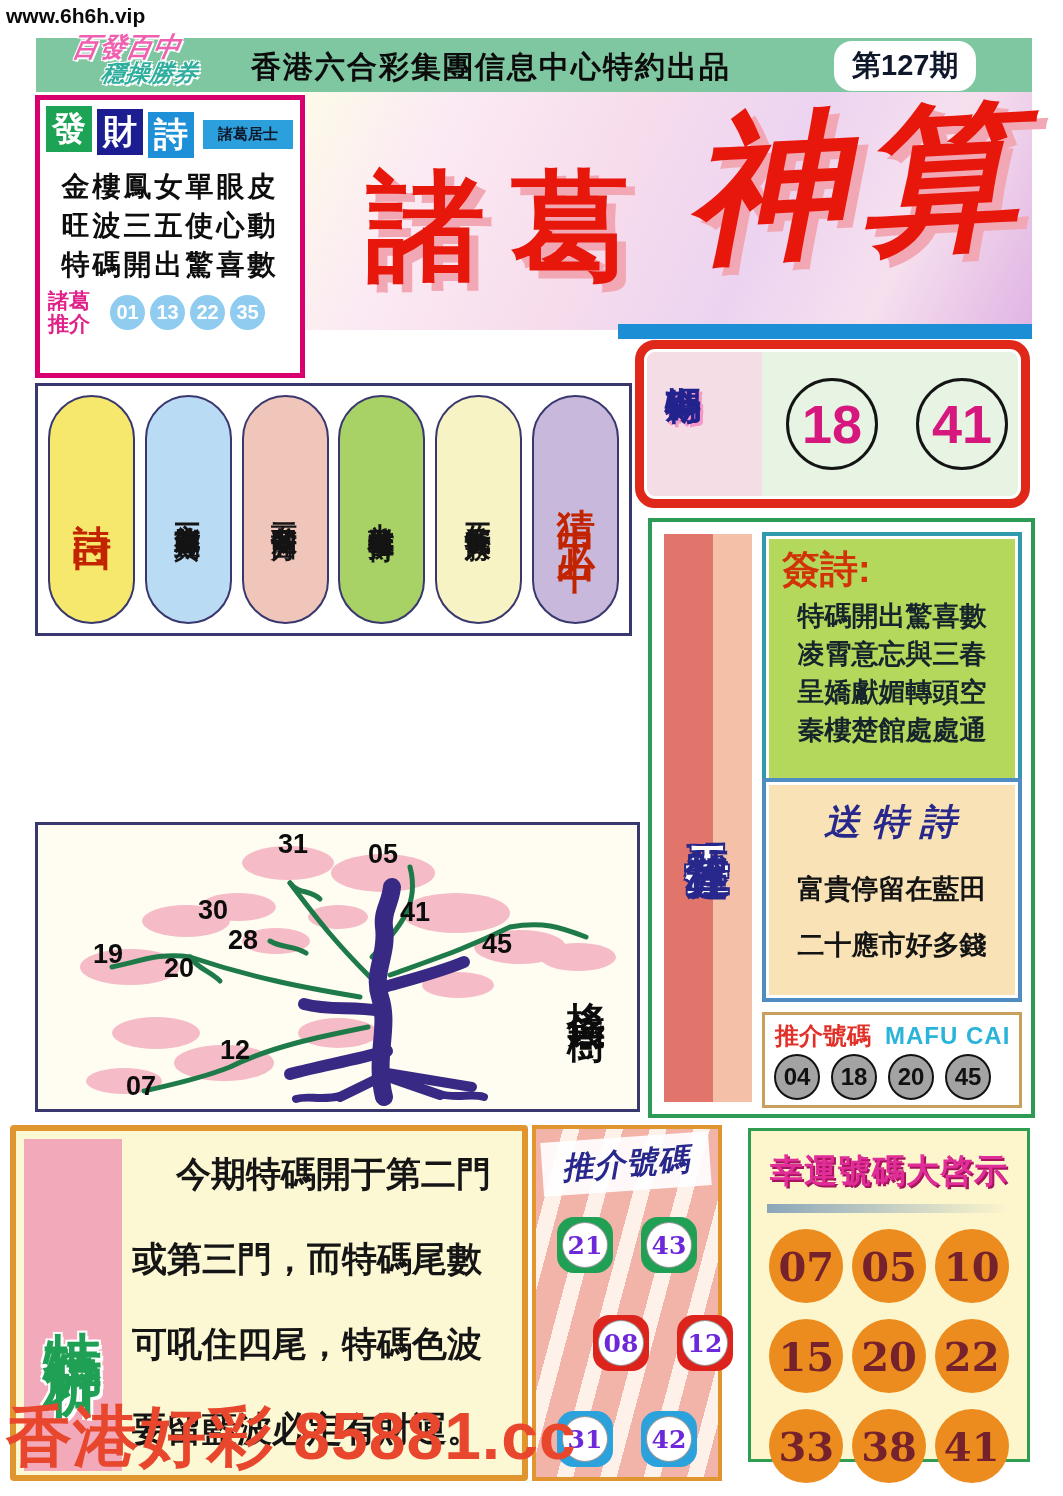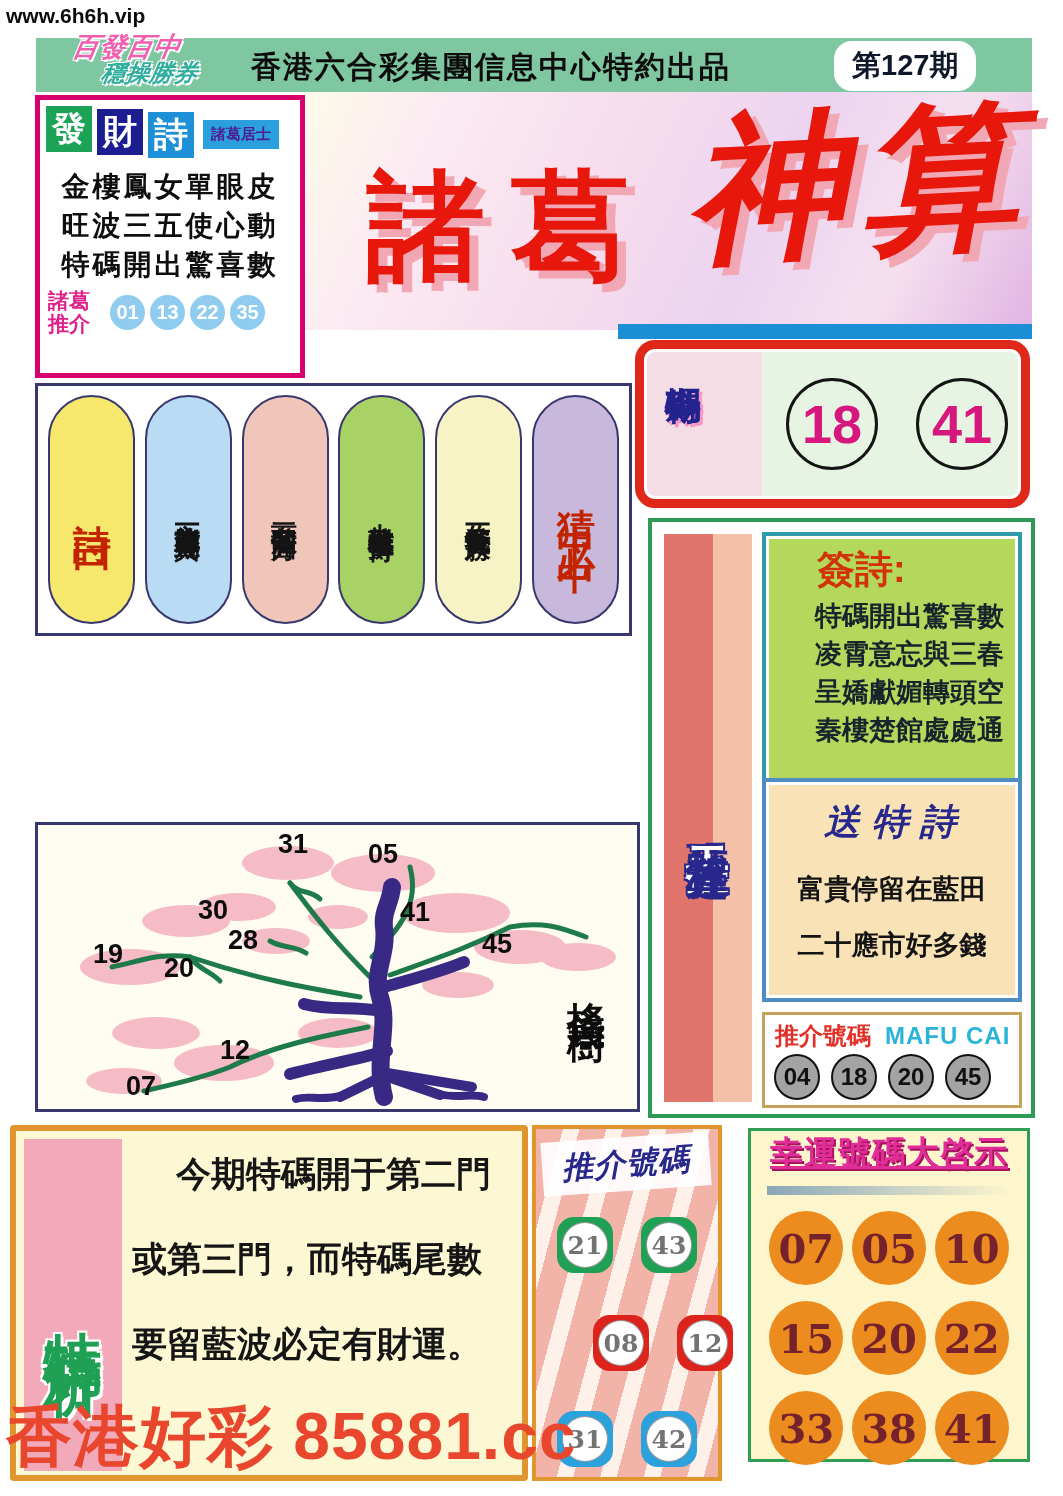--- a/index.html
+++ b/index.html
@@ -35,21 +35,21 @@
   .banner{left:305px;top:330px;width:315px;height:47px;background:#1b8ed6;display:flex;
           align-items:center;justify-content:center;font-size:32px;font-weight:900;color:#fff;letter-spacing:8px;}
   .blue-strip{left:618px;top:324px;width:414px;height:15px;background:#1b8ed6;}
 
   
   .facai{left:35px;top:95px;width:270px;height:283px;background:#fff;border:5px solid #d8006e;box-sizing:border-box;}
   .facai-head{display:flex;align-items:flex-start;margin:6px 6px 0 6px;}
   .fh-char{width:46px;height:46px;display:flex;align-items:center;justify-content:center;
            font-size:34px;font-weight:900;color:#fff;margin-right:5px;}
   .fh-1{background:#1da356;} .fh-2{background:#1d1d92;margin-top:3px;} .fh-3{background:#1e90d8;margin-top:6px;}
-  .fh-author{background:#2ba0dc;color:#4c1d95;font-size:15px;font-weight:700;padding:5px 8px;
+  .fh-author{background:#2ba0dc;color:#0f172a;font-size:15px;font-weight:700;padding:5px 15px;
              margin-left:4px;margin-top:14px;white-space:nowrap;}
   .facai-poem{margin-top:9px;text-align:center;font-size:28px;font-weight:800;color:#0e0e0e;
               line-height:39px;letter-spacing:3px;white-space:nowrap;}
   .facai-foot{display:flex;align-items:center;margin:5px 4px 0 8px;}
   .fl{display:grid;grid-template-columns:auto auto;column-gap:8px;row-gap:0;
       font-size:21px;font-weight:900;color:#e0218a;line-height:23px;}
   .fcircles{display:flex;margin-left:7px;}
   .fcircle{width:35px;height:35px;border-radius:50%;background:#8fccf0;color:#fff;display:flex;
            align-items:center;justify-content:center;font-size:20px;font-weight:800;margin-left:5px;}
 
@@ -87,21 +87,21 @@
   .tnum{position:absolute;font-size:27px;font-weight:800;color:#0c0c0c;}
   .tree-title{right:26px;top:146px;font-size:38px;font-weight:900;color:#0c0c0c;letter-spacing:12px;}
 
   
   .zbox{left:648px;top:518px;width:387px;height:600px;background:#fff;border:4px solid #2d9a55;box-sizing:border-box;}
   .zstrip{left:12px;top:12px;width:88px;height:568px;
      background:linear-gradient(to right,#e2756b 0 56%,#f4c0a8 56%);display:flex;align-items:center;justify-content:center;}
   .zstrip .vert{font-size:43px;font-weight:900;color:#28288c;line-height:1;letter-spacing:2px;}
   .zstrip .outline{color:#fff;text-shadow:-2px -2px 0 #28288c,2px -2px 0 #28288c,-2px 2px 0 #28288c,2px 2px 0 #28288c;}
   .qbox{left:110px;top:10px;width:260px;height:304px;background:#b4d85c;border:4px solid #2f9aab;
-     box-sizing:border-box;box-shadow:inset 0 0 0 3px #fff;padding-left:35px;}
+     box-sizing:border-box;box-shadow:inset 0 0 0 3px #fff;}
   .q-title{margin:8px 0 2px 16px;font-size:38px;font-weight:900;color:#d23208;}
   .q-lines{text-align:center;font-size:27px;font-weight:800;color:#16242c;line-height:38px;}
   .sbox{left:110px;top:256px;width:260px;height:224px;background:#f8e2b6;border:4px solid #4f8cc2;
      box-sizing:border-box;box-shadow:inset 0 0 0 3px #fff;}
   .s-title{margin-top:16px;text-align:center;font-size:36px;font-weight:900;font-style:italic;
      font-family:"DejaVu Serif",serif;color:#28288c;letter-spacing:12px;margin-left:8px;}
   .s-lines{margin-top:14px;text-align:center;font-size:27px;font-weight:700;color:#141414;line-height:56px;}
   .mbox{left:110px;top:490px;width:260px;height:96px;background:#fff;border:3px solid #c8a05e;box-sizing:border-box;}
   .m-row1{display:flex;align-items:center;gap:14px;margin:5px 0 2px 10px;}
   .m-label{font-size:24px;font-weight:900;color:#e03028;}
@@ -125,26 +125,26 @@
   .mid-title{left:6px;top:8px;width:168px;height:54px;background:rgba(255,255,255,.92);display:flex;
      align-items:center;justify-content:center;transform:rotate(-4deg);}
   .mid-title span{font-size:31px;font-weight:900;font-style:italic;color:#28288c;
      font-family:"DejaVu Serif",serif;letter-spacing:1px;}
   .shield-row{position:absolute;left:0;width:100%;display:flex;justify-content:center;gap:28px;}
   .sr1{top:88px;} .sr2{top:186px;padding-left:36px;} .sr3{top:282px;}
   .shield{width:56px;height:56px;border-radius:30%;display:flex;align-items:center;justify-content:center;}
   .sg{background:#1fa054;} .sr{background:#dc241c;} .sb{background:#2ba2dc;}
   .shield b{width:44px;height:44px;background:#fff;border-radius:50%;border:1px solid rgba(0,0,0,.4);
      display:flex;align-items:center;justify-content:center;font-size:25px;font-weight:800;
-     font-family:"DejaVu Serif",serif;color:#737373;}
+     font-family:"DejaVu Serif",serif;color:#6d28d9;}
 
   
   .lucky{left:748px;top:1128px;width:282px;height:334px;border:3px solid #2f9d52;background:#fdf6cc;box-sizing:border-box;}
-  .lucky-title{margin-top:0;text-align:center;font-size:33px;font-weight:900;color:#e02d98;
-     letter-spacing:1px;text-shadow:2px 2px 0 #a8135f;text-decoration:underline;}
+  .lucky-title{margin-top:18px;text-align:center;font-size:33px;font-weight:900;color:#e02d98;
+     letter-spacing:1px;text-shadow:2px 2px 0 #a8135f;}
   .lucky-bar{margin:10px 16px 0 16px;height:9px;background:linear-gradient(to right,#8aa6ba,#fdf6cc);}
   .lucky-grid{margin:16px 14px 0 14px;display:grid;grid-template-columns:repeat(3,1fr);row-gap:16px;justify-items:center;}
   .lcircle{width:74px;height:74px;border-radius:50%;background:#ec8c1e;display:flex;align-items:center;
      justify-content:center;font-size:40px;font-weight:800;font-family:"DejaVu Serif",serif;color:#76222c;}
 </style>
 </head>
 <body>
 
 <div class="page">
 
@@ -312,20 +312,21 @@
     </div>
   </div>
 
   <div class="abs analysis">
     <div class="abs a-strip">
       <span class="vert">特碼分析</span>
     </div>
     <div class="abs a-lines">
       <div>今期特碼開于第二門</div>
       <div>或第三門，而特碼尾數</div>
+      <div>可吼住四尾，特碼色波</div>
       <div>要留藍波必定有財運。</div>
     </div>
   </div>
 
   <div class="abs midcol">
     <div class="abs mid-title">
       <span>推介號碼</span>
     </div>
     <div class="shield-row sr1">
       <span class="shield sg">

